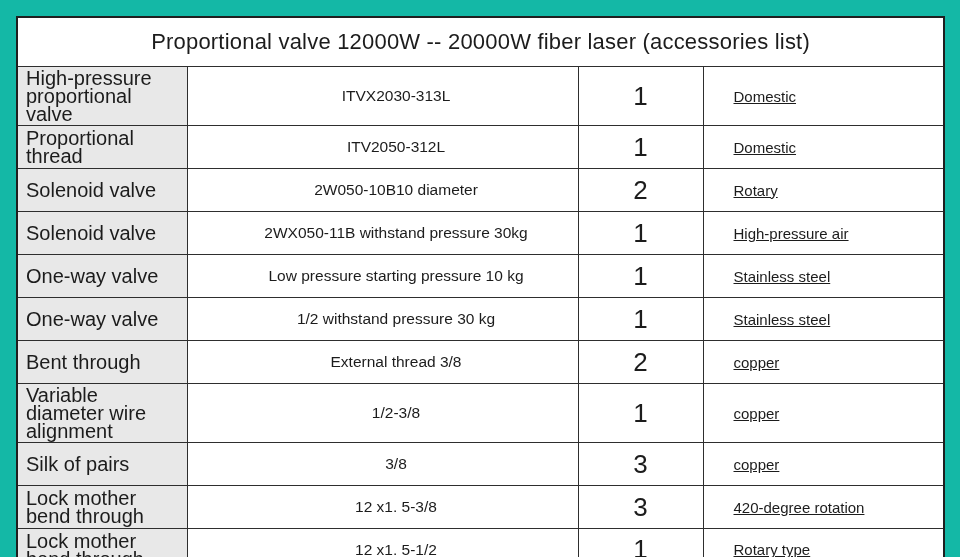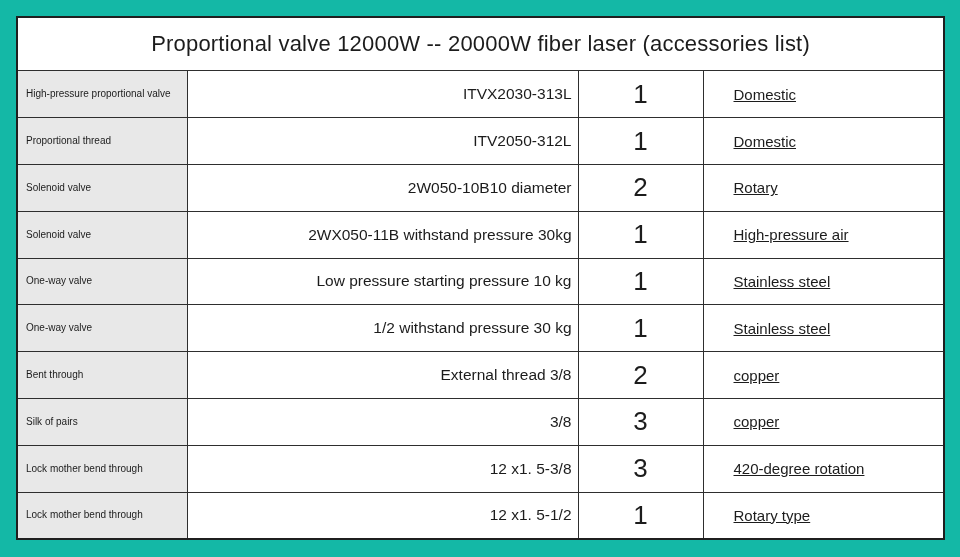--- a/index.html
+++ b/index.html
@@ -38,33 +38,33 @@
     font-size: 22px;
     letter-spacing: 0.2px;
     background: #ffffff;
     border-bottom: 2px solid #2e2e2e;
   }
   tr.data-row {
     height: 43px;
   }
   td.name-cell {
     background: #e8e8e8;
-    font-size: 10px;
+    font-size: 20px;
     line-height: 18px;
     padding: 2px 6px 2px 8px;
     vertical-align: middle;
     text-align: left;
     margin-left: 6px;
   }
   td.model-cell {
     background: #ffffff;
     font-size: 15.5px;
     padding: 2px 6px 2px 33px;
     vertical-align: middle;
-    text-align: right;
+    text-align: center;
   }
   td.qty-cell {
     background: #ffffff;
     font-size: 26px;
     text-align: center;
     vertical-align: middle;
     padding: 0;
   }
   td.type-cell {
     background: #ffffff;
@@ -127,20 +127,26 @@
     <td class="qty-cell">1</td>
     <td class="type-cell">Stainless steel</td>
   </tr>
         <tr class="data-row">
     <td class="name-cell">Bent through</td>
     <td class="model-cell">External thread 3/8</td>
     <td class="qty-cell">2</td>
     <td class="type-cell">copper</td>
   </tr>
         <tr class="data-row">
+    <td class="name-cell">Variable diameter wire alignment</td>
+    <td class="model-cell">1/2-3/8</td>
+    <td class="qty-cell">1</td>
+    <td class="type-cell">copper</td>
+  </tr>
+        <tr class="data-row">
     <td class="name-cell">Silk of pairs</td>
     <td class="model-cell">3/8</td>
     <td class="qty-cell">3</td>
     <td class="type-cell">copper</td>
   </tr>
         <tr class="data-row">
     <td class="name-cell">Lock mother bend through</td>
     <td class="model-cell">12 x1. 5-3/8</td>
     <td class="qty-cell">3</td>
     <td class="type-cell">420-degree rotation</td>

